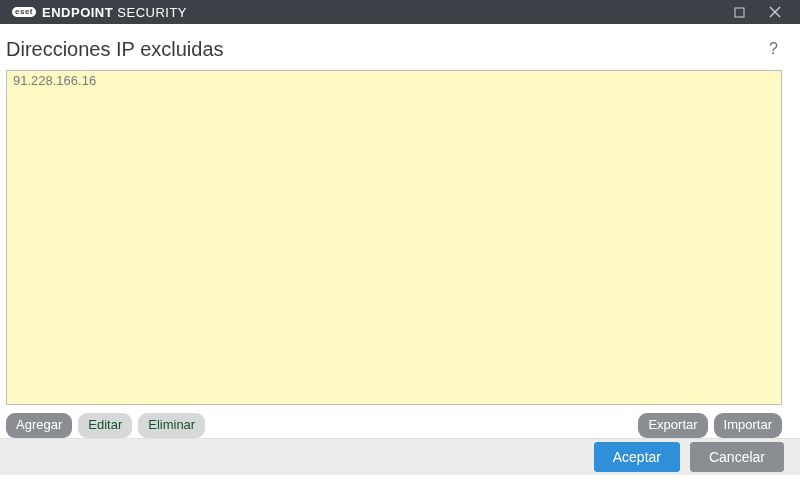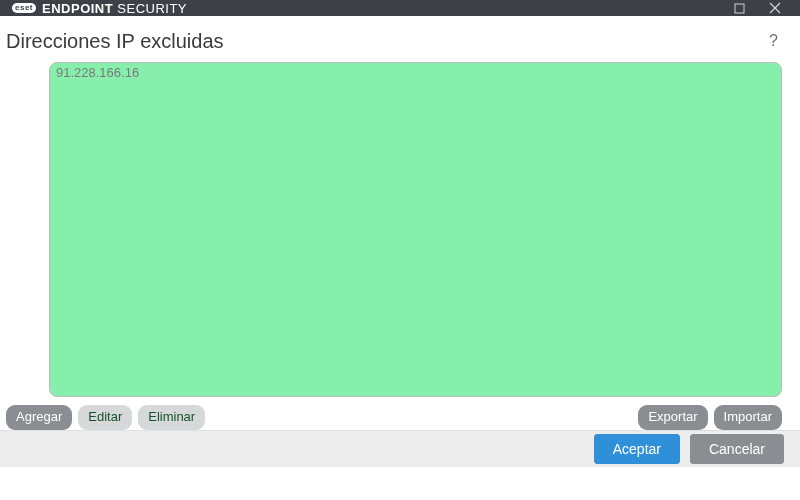--- a/index.html
+++ b/index.html
@@ -4,21 +4,21 @@
   <style>
     * { margin: 0; padding: 0; box-sizing: border-box; }
     body {
       width: 800px;
       height: 500px;
       font-family: "Segoe UI", Arial, sans-serif;
       background: #ffffff;
       overflow: hidden;
     }
     .titlebar {
-      height: 16px;
+      height: 24px;
       background: #3d4147;
       display: flex;
       align-items: center;
       padding: 0 8px 0 12px;
       color: #ffffff;
     }
     .brand {
       display: flex;
       align-items: center;
       gap: 6px;
@@ -66,25 +66,24 @@
     }
     .help-icon {
       font-size: 16px;
       color: #6b6f75;
       cursor: pointer;
       padding: 4px;
     }
     .listbox {
       flex: 1;
       border: 1px solid #bdbdbd;
-      border-radius: 8px;
-      background: #86efac;
+      border-radius: 0;
+      background: #fef9c3;
       overflow: auto;
       font-size: 13px;
-      margin-left: 43px;
     }
     .list-item {
       padding: 2px 6px;
       color: #7a7a7a;
       cursor: default;
     }
     .list-toolbar {
       display: flex;
       gap: 6px;
       margin-top: 8px;

